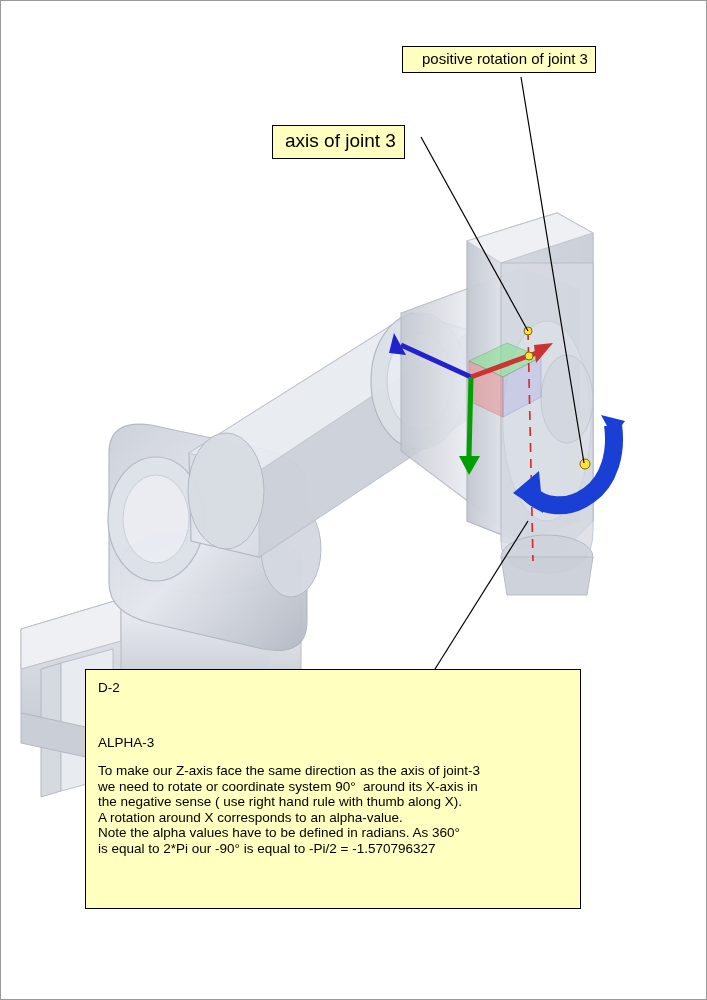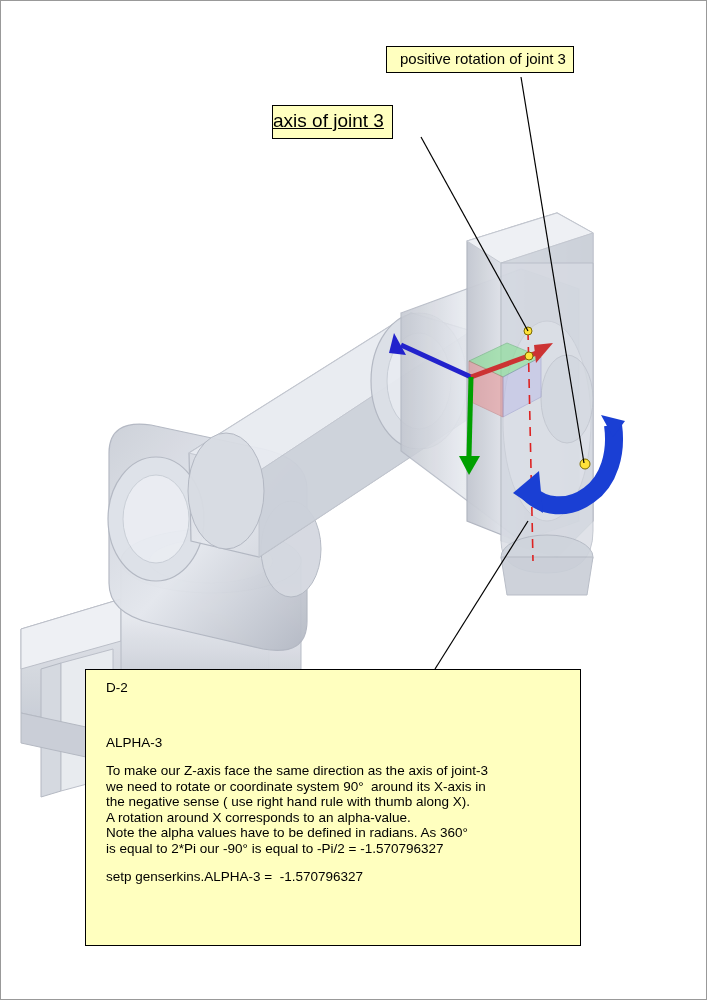--- a/index.html
+++ b/index.html
@@ -29,39 +29,38 @@
   .callout {
     position: absolute;
     background: #ffffbf;
     border: 1px solid #000000;
     box-sizing: border-box;
     font-family: "Liberation Sans", sans-serif;
     color: #000000;
   }
   #label-axis-joint3 {
     left: 271px;
-    top: 104px;
-    padding: 4px 8px 6px 0;
+    top: 124px;
+    padding: 4px 8px 6px 12px;
     font-size: 19px;
     line-height: 22px;
-    text-decoration: underline;
   }
   #label-positive-rotation {
-    left: 385px;
+    left: 401px;
     top: 45px;
-    padding: 3px 7px 4px 13px;
+    padding: 3px 7px 4px 19px;
     font-size: 15px;
     line-height: 18px;
   }
   #info-panel {
     left: 84px;
     top: 668px;
     width: 496px;
-    height: 277px;
-    padding: 10px 20px;
+    height: 240px;
+    padding: 10px 12px;
     font-size: 13.5px;
     line-height: 15.5px;
   }
   #info-panel .para {
     margin: 0 0 0 0;
     white-space: pre-wrap;
   }
   #info-panel .spacer {
     height: 13px;
   }
@@ -192,16 +191,15 @@
     <div class="spacer"></div>
     <div class="para">ALPHA-3</div>
     <div class="spacer"></div>
     <div class="para">To make our Z-axis face the same direction as the axis of joint-3
 we need to rotate or coordinate system 90°  around its X-axis in
 the negative sense ( use right hand rule with thumb along X).
 A rotation around X corresponds to an alpha-value.
 Note the alpha values have to be defined in radians. As 360°
 is equal to 2*Pi our -90° is equal to -Pi/2 = -1.570796327</div>
     <div class="spacer"></div>
-    <div class="para">setp genserkins.ALPHA-3 =  -1.570796327</div>
   </div>
 
 </div>
 
 </body></html>

